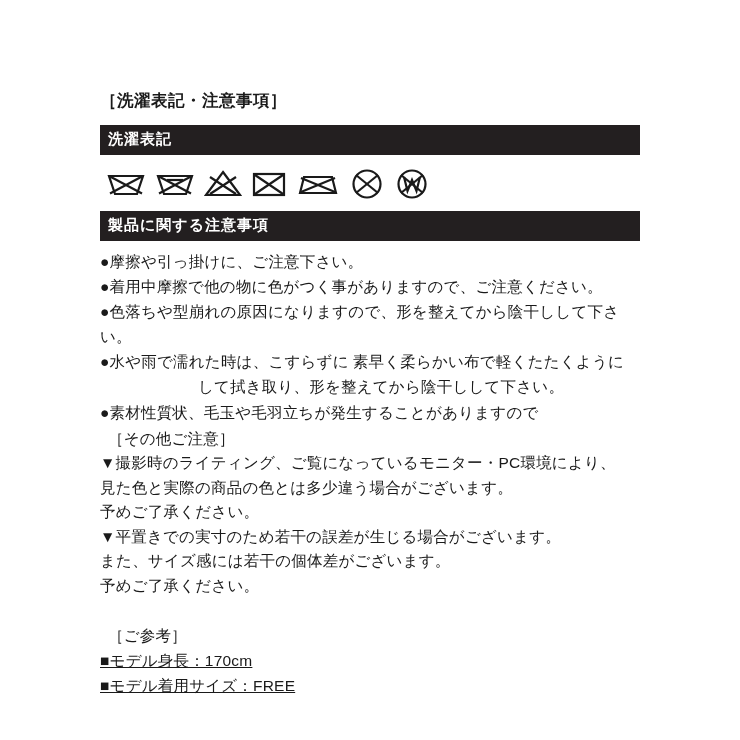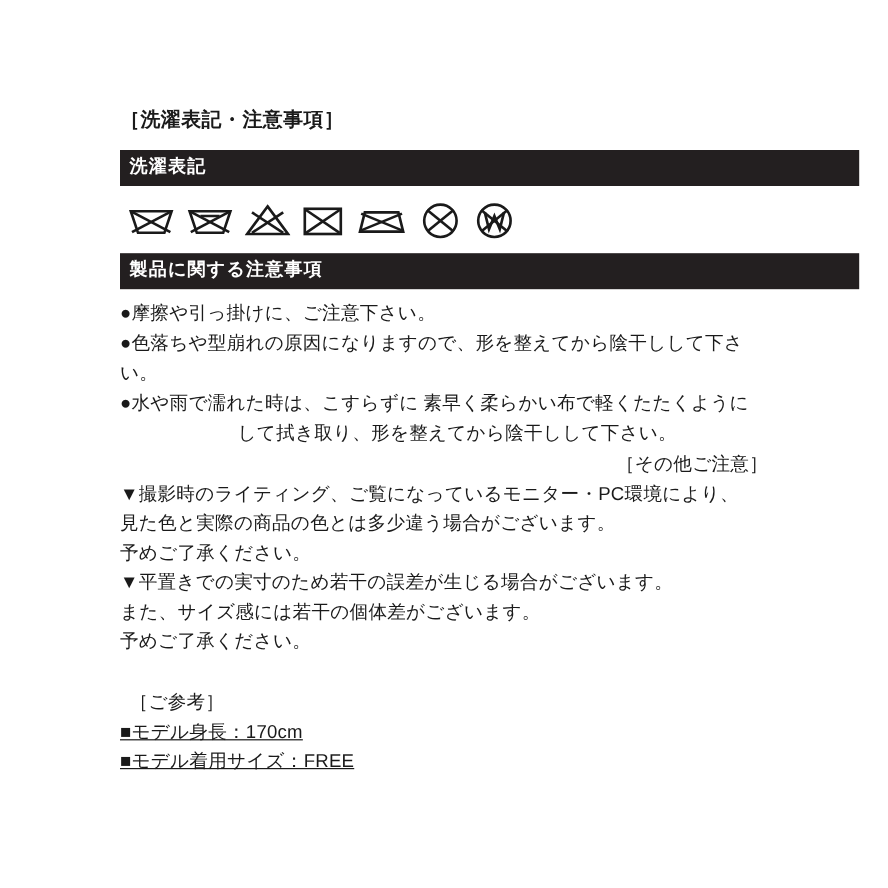--- a/index.html
+++ b/index.html
@@ -30,21 +30,21 @@
     line-height: 1.3;
   }
   .section-bar {
     background: #231f20;
     color: #ffffff;
     font-size: 15px;
     font-weight: bold;
     letter-spacing: 1px;
     padding: 5px 8px 6px 8px;
     box-sizing: border-box;
-    width: 616px;
+    width: 540px;
     line-height: 1.25;
   }
   .care-symbols {
     display: flex;
     align-items: center;
     gap: 9px;
     padding: 12px 0 10px 6px;
     height: 56px;
     box-sizing: border-box;
   }
@@ -71,21 +71,20 @@
   }
   .other-line {
     font-size: 15.5px;
     line-height: 1.58;
     letter-spacing: 0.2px;
     color: #1a1a1a;
     white-space: pre-wrap;
   }
   .other-head {
     padding-left: 8px;
-    text-align: right;
   }
   .ref-block {
     margin-top: 26px;
   }
   .ref-head {
     font-size: 15.5px;
     line-height: 1.6;
     padding-left: 8px;
     letter-spacing: 0.2px;
   }
@@ -164,23 +163,25 @@
         <line x1="29" y1="8" x2="7" y2="26" stroke="#1a1a1a" stroke-width="2.2"></line>
       </svg>
     </span>
 
   </div>
 
   <div class="section-bar">製品に関する注意事項</div>
 
   <div class="notes">
     <div class="note-line">●摩擦や引っ掛けに、ご注意下さい。</div>
+    <div class="note-line">●着用中摩擦で他の物に色がつく事がありますので、ご注意ください。</div>
     <div class="note-line">●色落ちや型崩れの原因になりますので、形を整えてから陰干しして下さい。</div>
     <div class="note-line">●水や雨で濡れた時は、こすらずに 素早く柔らかい布で軽くたたくように</div>
     <div class="note-line indent">して拭き取り、形を整えてから陰干しして下さい。</div>
+    <div class="note-line">●素材性質状、毛玉や毛羽立ちが発生することがありますので</div>
   </div>
 
   <div class="other-block">
     <div class="other-line other-head">［その他ご注意］</div>
     <div class="other-line">▼撮影時のライティング、ご覧になっているモニター・PC環境により、</div>
     <div class="other-line">見た色と実際の商品の色とは多少違う場合がございます。</div>
     <div class="other-line">予めご了承ください。</div>
     <div class="other-line">▼平置きでの実寸のため若干の誤差が生じる場合がございます。</div>
     <div class="other-line">また、サイズ感には若干の個体差がございます。</div>
     <div class="other-line">予めご了承ください。</div>

